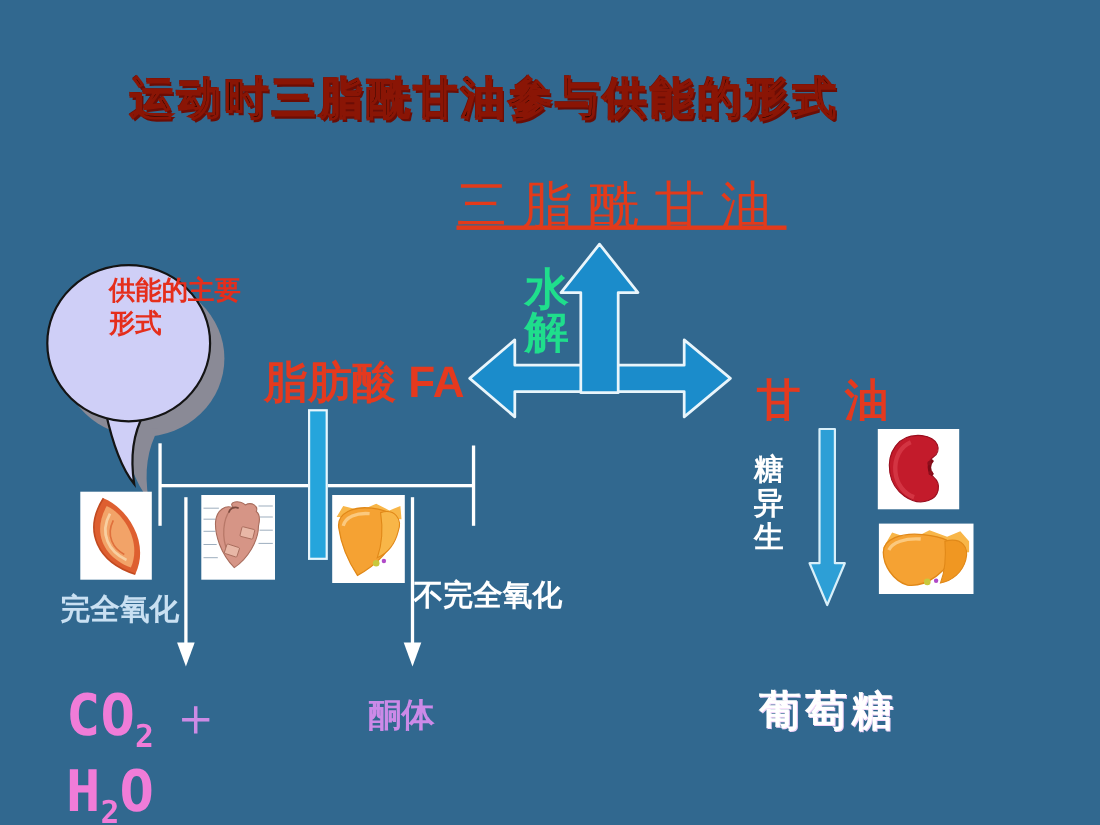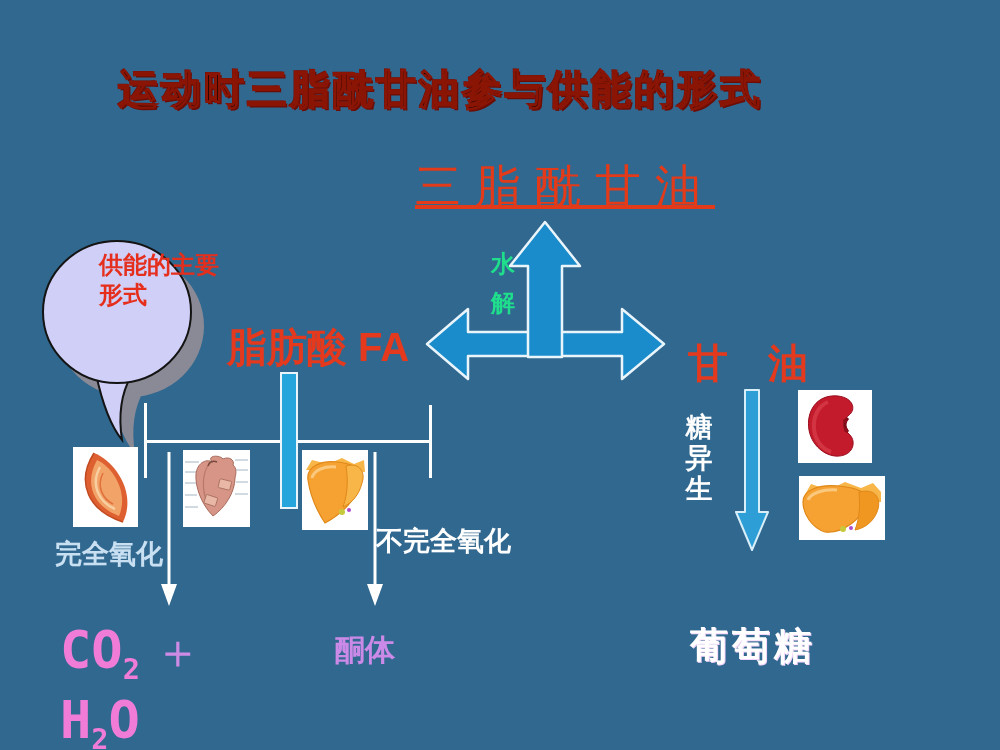--- a/index.html
+++ b/index.html
@@ -28,28 +28,28 @@
     font-size:46px;color:#E33A1A;letter-spacing:14px;white-space:nowrap;text-decoration:underline;
   }
   
   #callout-text{
     left:52px;top:250px;width:160px;
     font-size:24px;font-weight:bold;color:#E52E1C;line-height:30px;margin-left:47px;
   }
   
   #hydrolysis-label{
     left:477px;top:244px;width:38px;
-    font-size:24px;font-weight:bold;color:#1FDE8C;
+    font-size:40px;font-weight:bold;color:#1FDE8C;
     line-height:39px;word-break:break-all;text-align:right;
   }
   .red-node{
     font-size:40px;font-weight:bold;color:#E5391E;white-space:nowrap;
     font-family:"Liberation Sans", sans-serif;
   }
-  #fa-node{left:227px;top:320px;text-align:right;}
+  #fa-node{left:240px;top:320px;text-align:right;}
   #glycerol-node{left:688px;top:336px;}
   
   #gng-label{
     left:684px;top:411px;width:30px;
     font-family:"DejaVu Serif", serif;
     font-size:27px;font-weight:bold;color:#FFFFFF;
     line-height:31px;word-break:break-all;text-align:center;
   }
   .oxid-label{
     font-family:"DejaVu Serif", serif;

